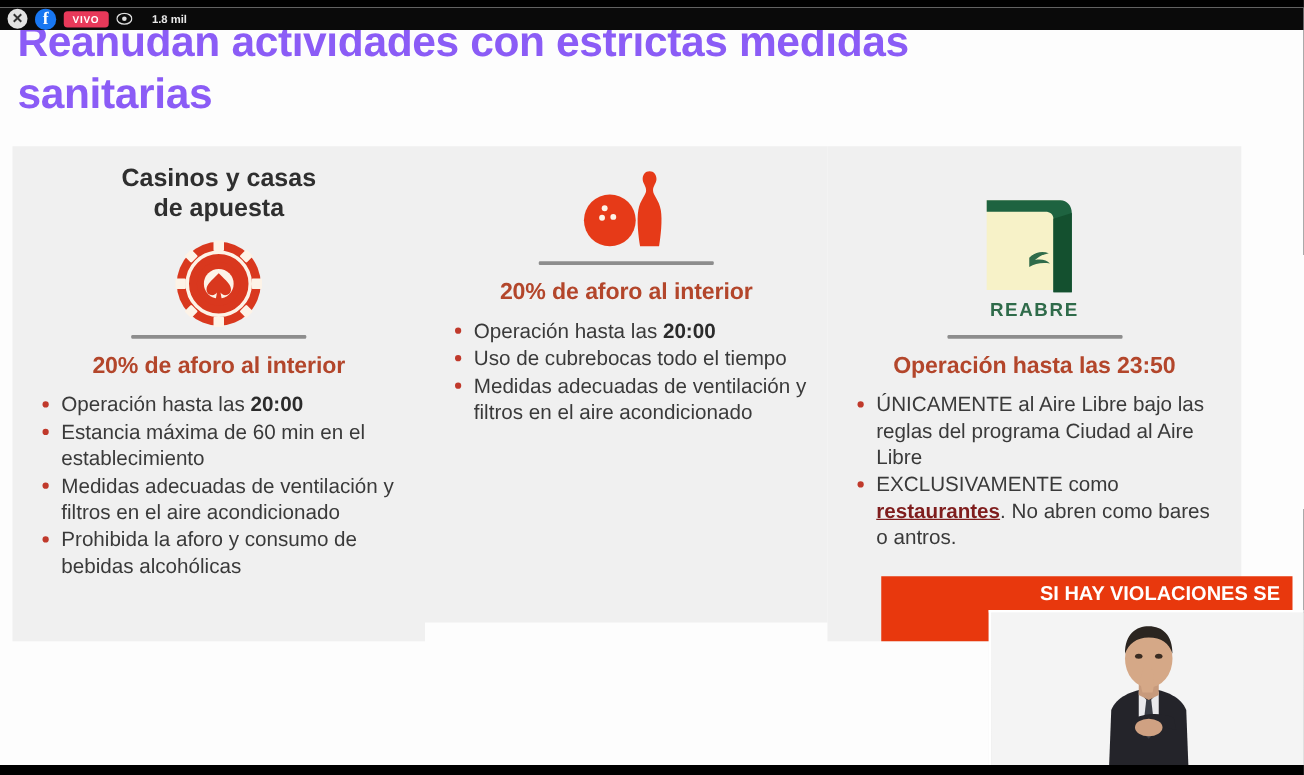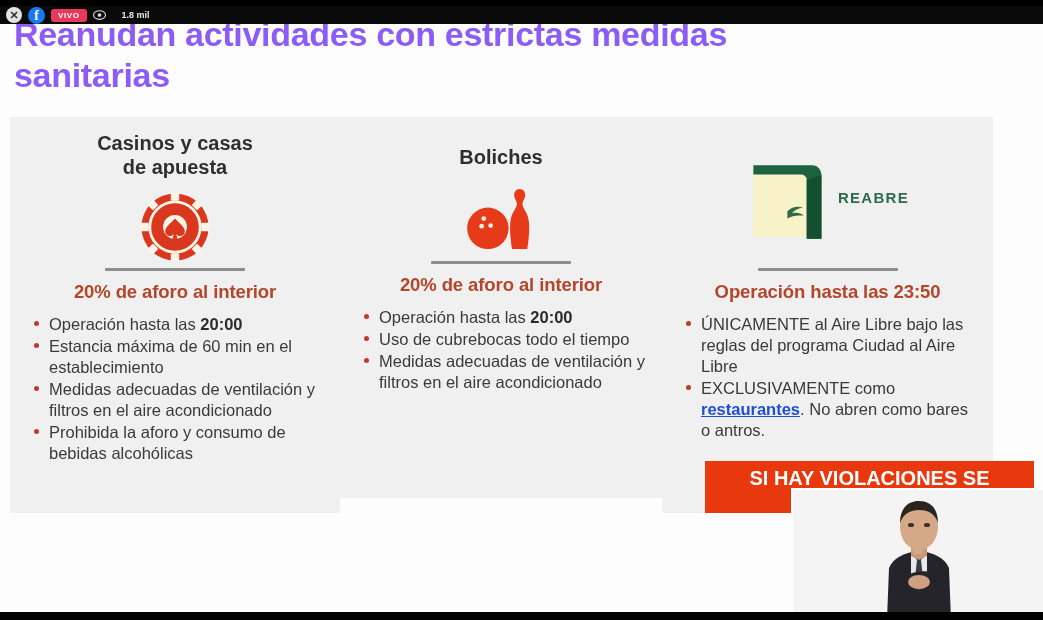--- a/index.html
+++ b/index.html
@@ -112,30 +112,30 @@
     color:#3a3a3a;
     margin-bottom:1px;
   }
   ul.bullets li::before {
     content:""; position:absolute;
     left:6px; top:7px;
     width:5px; height:5px; border-radius:50%;
     background:#c0392b;
   }
   ul.bullets li b { font-weight:bold; color:#2b2b2b; }
-  ul.bullets li u { font-weight:bold; color:#1d4ed8; }
+  ul.bullets li u { font-weight:bold; color:#7f1d1d; }
 
   
   #warn-banner {
     position:absolute; left:705px; top:455px;
     width:329px; height:52px;
     background:#e8380d;
     color:#fff;
-    font-size:20px; font-weight:bold; line-height:1.16;
-    text-align:center;
+    font-size:16px; font-weight:bold; line-height:1.16;
+    text-align:right;
     padding:6px 10px 0 10px;
     z-index:10;
   }
 
   
   #pip {
     position:absolute; left:791px; top:482px;
     width:252px; height:130px;
     background:#f2f2f2;
     overflow:hidden;
@@ -151,21 +151,21 @@
 
   
   .chip { width:70px; height:70px; }
   .bowl { width:76px; height:72px; }
   .reabre { width:92px; height:102px; }
   .reabre-text {
     text-align:center; color:#2f6b4a;
     font-size:15px; font-weight:bold; letter-spacing:1.3px;
     margin-top:-8px;
   }
-  .c3-iconcol { display:flex; flex-direction:row; align-items:center; }
+  .c3-iconcol { display:flex; flex-direction:column; align-items:center; }
 </style>
 </head>
 <body>
 
 <div id="letterbox-top"></div>
 
 <div id="slide">
 
   <div id="live-bar">
     <div class="close-btn">✕</div>
@@ -220,23 +220,20 @@
         <li>
           <span>Medidas adecuadas de ventilación y filtros en el aire acondicionado</span>
         </li>
         <li>
           <span>Prohibida la aforo y consumo de bebidas alcohólicas</span>
         </li>
       </ul>
     </div>
 
     <div class="card c2">
-      <div class="card-title">
-        <span>Boliches</span>
-      </div>
       <div class="icon-zone">
         <svg class="bowl" viewBox="0 0 110 100">
           <circle cx="36" cy="62" r="30" fill="#e63a18"></circle>
           <g fill="#fdf3e7">
             <circle cx="30" cy="48" r="3.4"></circle>
             <circle cx="27" cy="59" r="3.4"></circle>
             <circle cx="40" cy="58" r="3.4"></circle>
           </g>
           <path d="M82 5 C87 5 90 9 90 14 C90 19 86 22 86 27 C86 33 93 38 95 50
                    C97 62 95 80 93 92 L71 92 C69 80 67 62 69 50 C71 38 78 33 78 27

